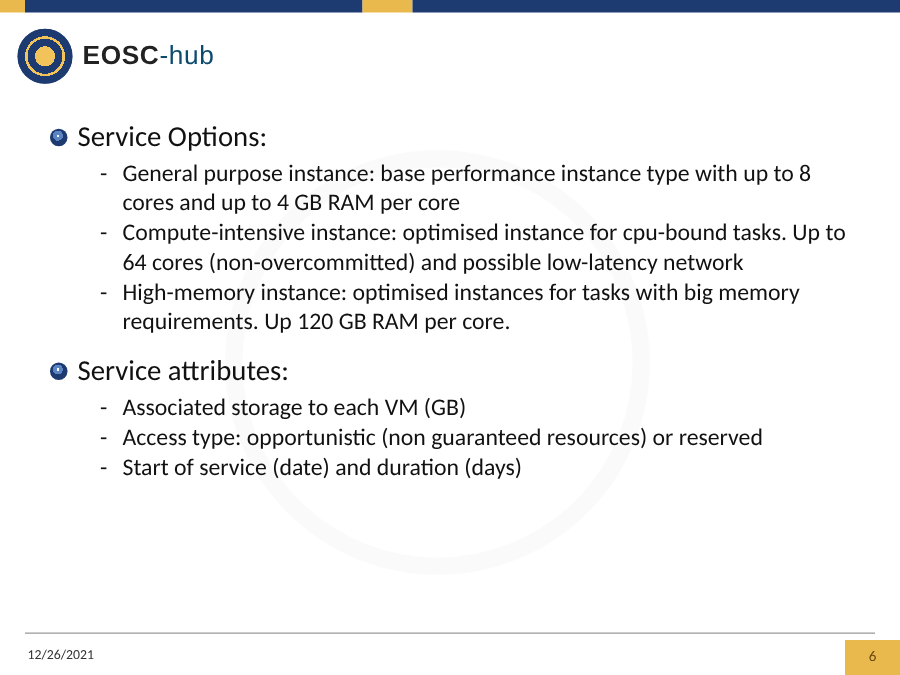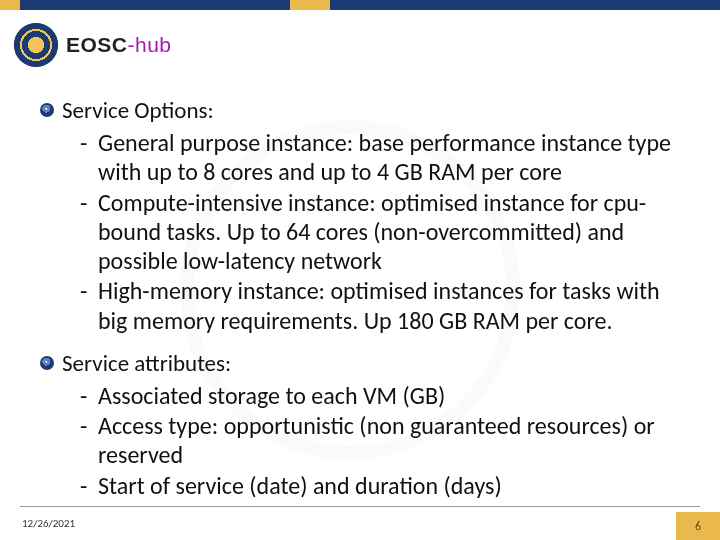--- a/index.html
+++ b/index.html
@@ -46,21 +46,21 @@
     flex-shrink: 0;
   }
   .logo-text {
     margin-left: 8px;
     font-weight: 700;
     font-size: 21px;
     color: #222;
     letter-spacing: 0.5px;
     font-family: Arial, sans-serif;
   }
-  .logo-text .thin { font-weight: 400; color:#a21caf; }
+  .logo-text .thin { font-weight: 400; color:#0c4a6e; }
   .title {
     position: absolute;
     left: 220px; right: 20px; top: 22px;
     font-size: 30px;
     font-weight: 700;
     color: #111;
   }
 
   .body {
     position: absolute;
@@ -78,21 +78,21 @@
     background: radial-gradient(circle at 45% 40%, #fff 0 1px, #5b84c4 1px 4px, #1d3b70 4px 7px);
     margin-right: 8px;
     flex-shrink: 0;
   }
   ul.dashes {
     list-style: none;
     margin: 4px 0 14px 40px;
   }
   ul.dashes li {
     position: relative;
-    font-size: 24px;
+    font-size: 19px;
     line-height: 1.22;
     padding-left: 18px;
     margin-bottom: 1px;
     color: #111;
   }
   ul.dashes li::before {
     content: "-";
     position: absolute;
     left: 0; top: 0;
     color: #111;
@@ -148,21 +148,21 @@
 
   <div class="body">
 
     <div class="section-head">
       <span class="bullet-dot"></span>
       <span>Service Options:</span>
     </div>
     <ul class="dashes">
       <li>General purpose instance: base performance instance type with up to 8 cores and up to 4 GB RAM per core</li>
       <li>Compute-intensive instance: optimised instance for cpu-bound tasks. Up to 64 cores (non-overcommitted) and possible low-latency network</li>
-      <li>High-memory instance: optimised instances for tasks with big memory requirements. Up 180 GB RAM per core.</li>
+      <li>High-memory instance: optimised instances for tasks with big memory requirements. Up 120 GB RAM per core.</li>
     </ul>
 
     <div class="section-head">
       <span class="bullet-dot"></span>
       <span>Service attributes:</span>
     </div>
     <ul class="dashes">
       <li>Associated storage to each VM (GB)</li>
       <li>Access type: opportunistic (non guaranteed resources) or reserved</li>
       <li>Start of service (date) and duration (days)</li>

